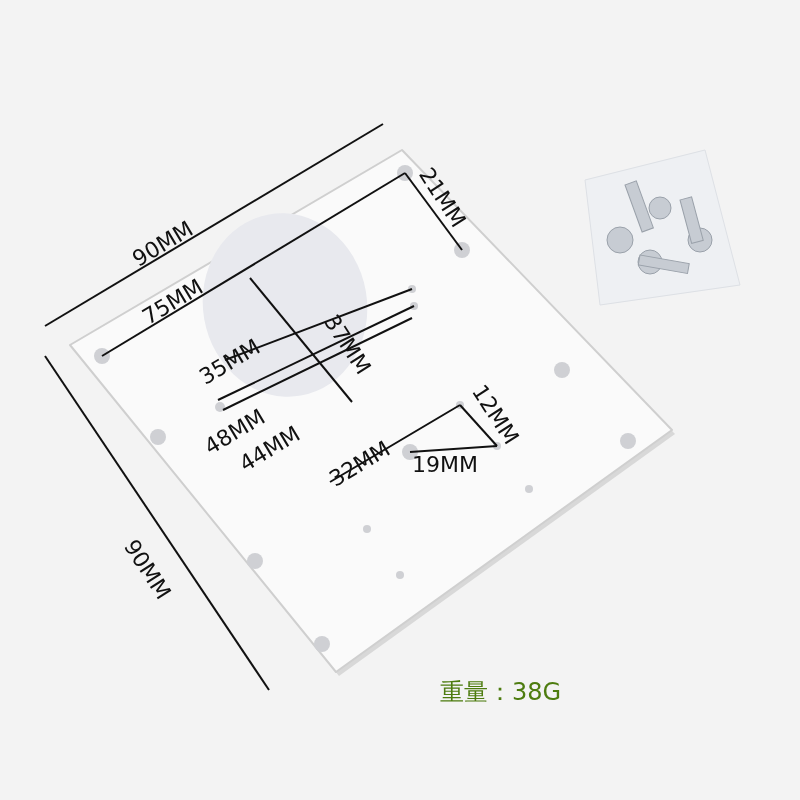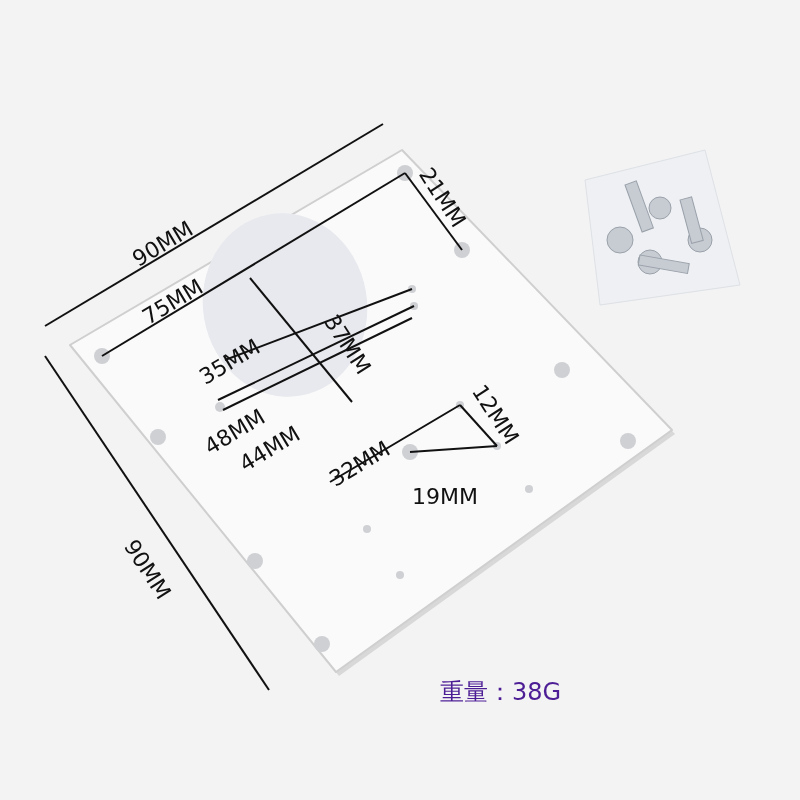--- a/index.html
+++ b/index.html
@@ -1,19 +1,19 @@
 <!DOCTYPE html>
 <html><head>
 <meta charset="utf-8">
 <style>
   html,body{margin:0;padding:0;}
   body{width:800px;height:800px;background:#f3f3f3;position:relative;overflow:hidden;font-family:"DejaVu Sans",sans-serif;}
   .stage{position:absolute;left:0;top:0;width:800px;height:800px;}
   .label{position:absolute;font-size:22px;color:#111;white-space:nowrap;transform-origin:left top;}
-  .weight{position:absolute;left:440px;top:676px;font-size:24px;color:#4c1d95;}
+  .weight{position:absolute;left:440px;top:676px;font-size:24px;color:#4d7c0f;}
 </style>
 </head>
 <body>
 
 <div class="stage">
   <svg width="800" height="800" viewBox="0 0 800 800">
 
     <polygon points="70,345 402,150 672,430 336,672" fill="#d8d8d8" transform="translate(3,4)"></polygon>
 
     <polygon points="70,345 402,150 672,430 336,672" fill="#fafafa" stroke="#cfcfcf" stroke-width="2" stroke-linejoin="round"></polygon>
@@ -71,16 +71,16 @@
   <div class="label" style="left:128px;top:250px;transform:rotate(-31deg);">90MM</div>
   <div class="label" style="left:140px;top:535px;transform:rotate(57deg);">90MM</div>
   <div class="label" style="left:138px;top:308px;transform:rotate(-31deg);">75MM</div>
   <div class="label" style="left:435px;top:163px;transform:rotate(57deg);">21MM</div>
   <div class="label" style="left:195px;top:368px;transform:rotate(-31deg);">35MM</div>
   <div class="label" style="left:340px;top:310px;transform:rotate(57deg);">37MM</div>
   <div class="label" style="left:200px;top:438px;transform:rotate(-31deg);">48MM</div>
   <div class="label" style="left:235px;top:455px;transform:rotate(-31deg);">44MM</div>
   <div class="label" style="left:325px;top:470px;transform:rotate(-31deg);">32MM</div>
   <div class="label" style="left:488px;top:380px;transform:rotate(57deg);">12MM</div>
-  <div class="label" style="left:412px;top:484px;">19MM</div>
+  <div class="label" style="left:412px;top:452px;">19MM</div>
 
   <div class="weight">重量：38G</div>
 </div>
 
 </body></html>

